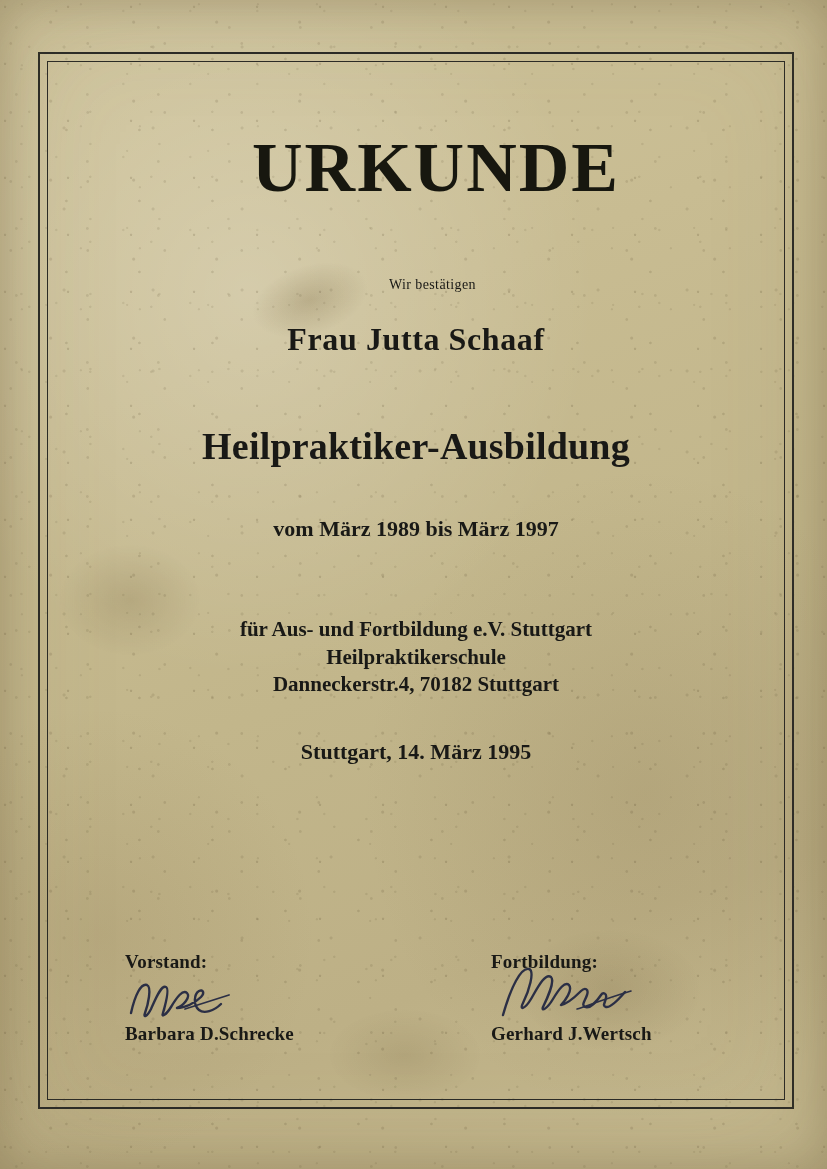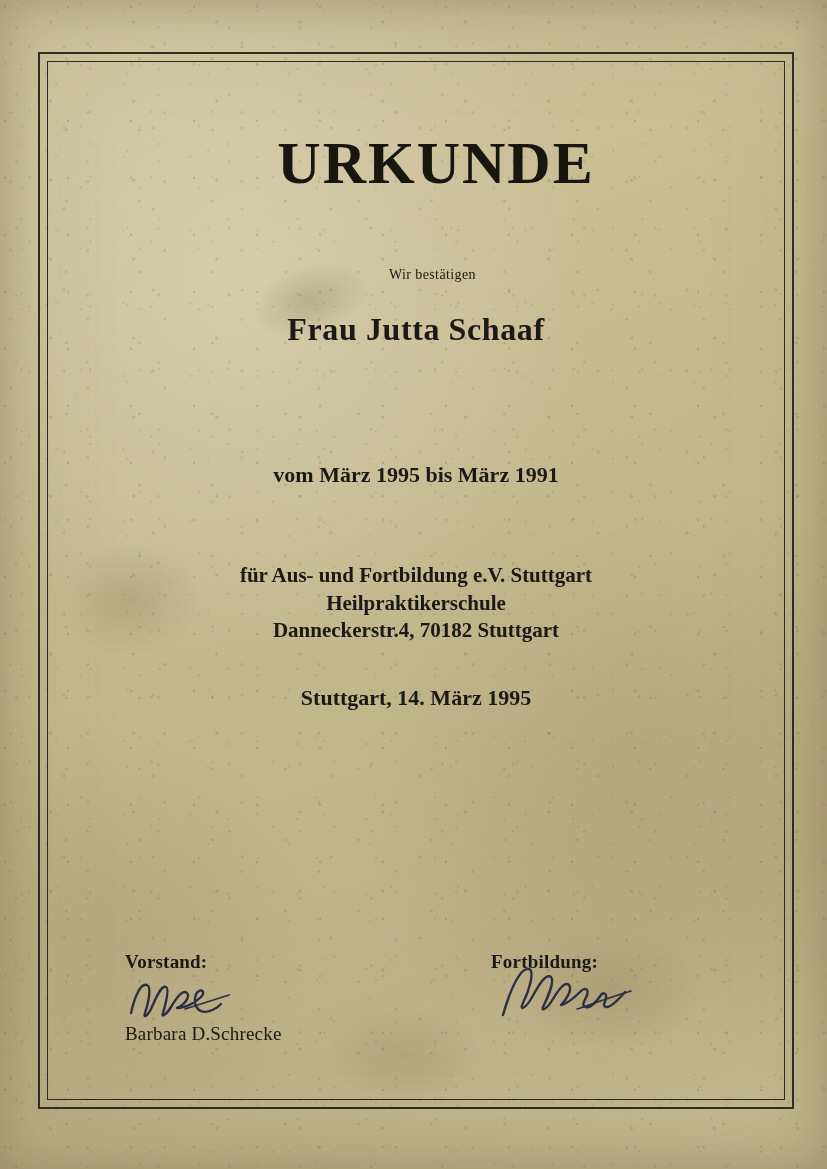--- a/index.html
+++ b/index.html
@@ -89,21 +89,21 @@
     top: 61px;
     width: 738px;
     height: 1039px;
     box-sizing: border-box;
     text-align: center;
     color: #191916;
   }
 
   .title {
     margin-top: 72px;
-    font-size: 60px;
+    font-size: 70px;
     line-height: 1;
     font-weight: bold;
     letter-spacing: 2px;
     color: #17170f;
     font-family: "Liberation Serif", serif;
     margin-left: 40px;
   }
 
   .line-small {
     font-size: 14px;
@@ -165,21 +165,21 @@
     font-weight: bold;
     letter-spacing: 0.2px;
   }
   .sig-mark {
     height: 50px;
     position: relative;
   }
   .sig-mark svg { position: absolute; left: 0; top: 0; }
   .sig-name {
     font-size: 19px;
-    font-weight: normal;
+    font-weight: bold;
     letter-spacing: 0.2px;
   }
 
   .edge-shadow {
     position: absolute;
     inset: 0;
     pointer-events: none;
     box-shadow: inset 0 0 46px rgba(110,92,58,0.35), inset 0 0 120px rgba(120,104,66,0.18);
   }
 </style>
@@ -206,24 +206,25 @@
 
     <div class="sp-2"></div>
 
     <div class="line-name">Frau Jutta Schaaf</div>
 
     <div class="sp-3"></div>
 
 
     <div class="sp-4"></div>
 
+    <div class="line-course">Heilpraktiker-Ausbildung</div>
 
     <div class="sp-5"></div>
 
-    <div class="line-period">vom März 1995 bis März 1991</div>
+    <div class="line-period">vom März 1989 bis März 1997</div>
 
     <div class="sp-6"></div>
 
     <div class="school">
       <div>für Aus- und Fortbildung e.V. Stuttgart</div>
       <div>Heilpraktikerschule</div>
       <div>Danneckerstr.4, 70182 Stuttgart</div>
     </div>
 
     <div class="sp-7"></div>
@@ -244,19 +245,20 @@
       </div>
 
       <div class="sig-col right">
         <div class="sig-role">Fortbildung:</div>
         <div class="sig-mark">
           <svg width="220" height="56" viewBox="0 0 220 56" fill="none" xmlns="http://www.w3.org/2000/svg" aria-hidden="true" style="top:-8px; left:34px;">
             <path d="M18 50 C26 22, 36 2, 44 4 C50 6, 44 26, 38 38 C34 46, 40 44, 46 34 C53 22, 60 8, 66 12 C70 16, 62 34, 58 42 C56 47, 62 44, 68 34 C74 24, 80 16, 84 20 C88 25, 80 36, 76 40 C82 39, 90 32, 96 26 C100 22, 104 24, 102 30 C100 36, 96 40, 100 42 C105 44, 112 36, 116 30 C118 27, 122 28, 121 33 C120 38, 117 41, 121 42 C126 43, 134 34, 140 27" stroke="#2b2f45" stroke-width="2.4" stroke-linecap="round" stroke-linejoin="round"></path>
             <path d="M92 44 C104 40, 126 32, 146 26" stroke="#2b2f45" stroke-width="1.6" stroke-linecap="round"></path>
           </svg>
         </div>
+        <div class="sig-name">Gerhard J.Wertsch</div>
       </div>
 
     </div>
   </div>
 
   <div class="edge-shadow"></div>
 </div>
 
 </body></html>

